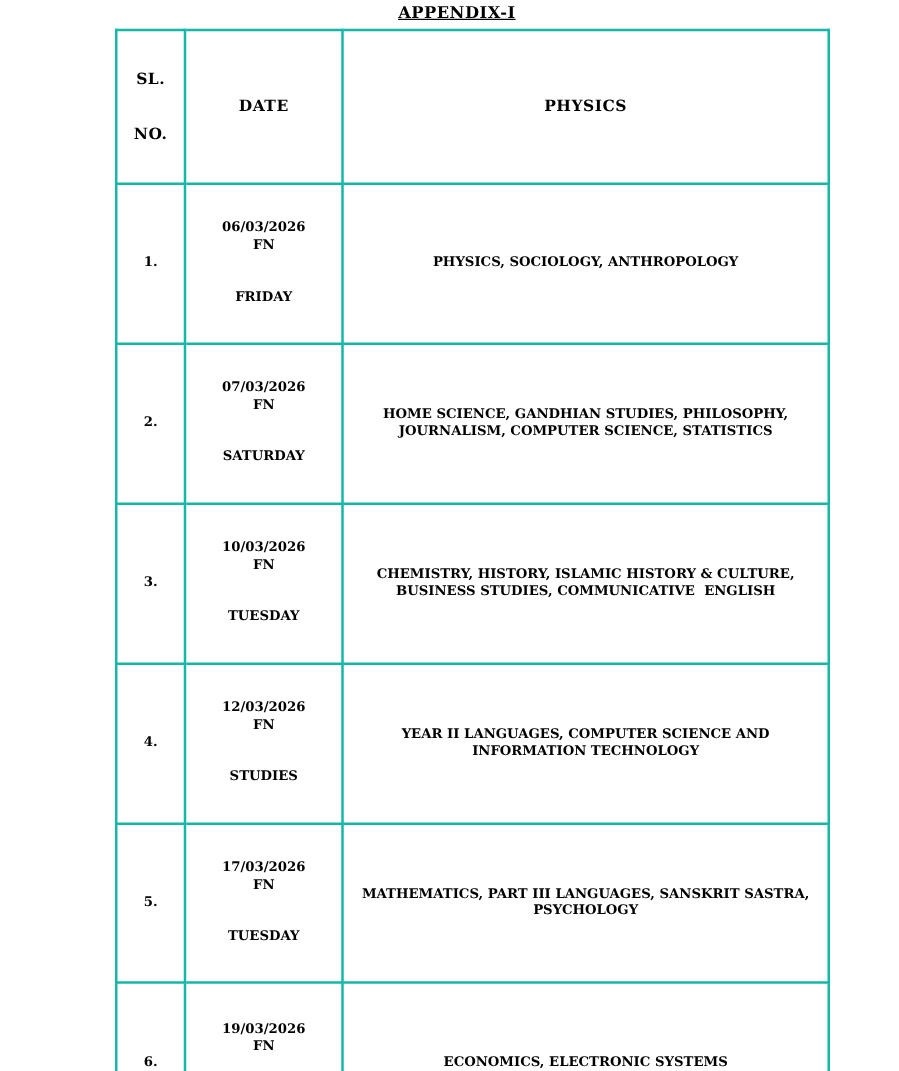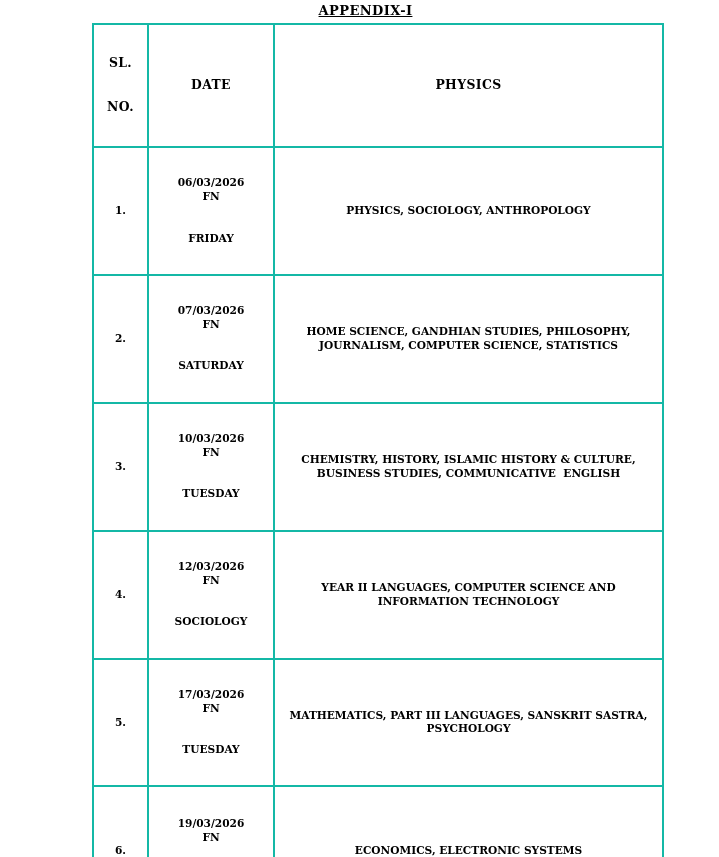--- a/index.html
+++ b/index.html
@@ -102,21 +102,21 @@
       <td class="datecell">
         <div>10/03/2026 FN</div>
         <div>TUESDAY</div>
       </td>
       <td>CHEMISTRY, HISTORY, ISLAMIC HISTORY &amp; CULTURE, BUSINESS STUDIES, COMMUNICATIVE  ENGLISH</td>
     </tr>
     <tr style="height:40px">
       <td class="slcell">4.</td>
       <td class="datecell">
         <div>12/03/2026 FN</div>
-        <div>SOCIOLOGY</div>
+        <div>STUDIES</div>
       </td>
       <td>YEAR II LANGUAGES, COMPUTER SCIENCE AND INFORMATION TECHNOLOGY</td>
     </tr>
     <tr style="height:37px">
       <td class="slcell">5.</td>
       <td class="datecell">
         <div>17/03/2026  FN</div>
         <div>TUESDAY</div>
       </td>
       <td>MATHEMATICS, PART III LANGUAGES, SANSKRIT SASTRA, PSYCHOLOGY</td>

